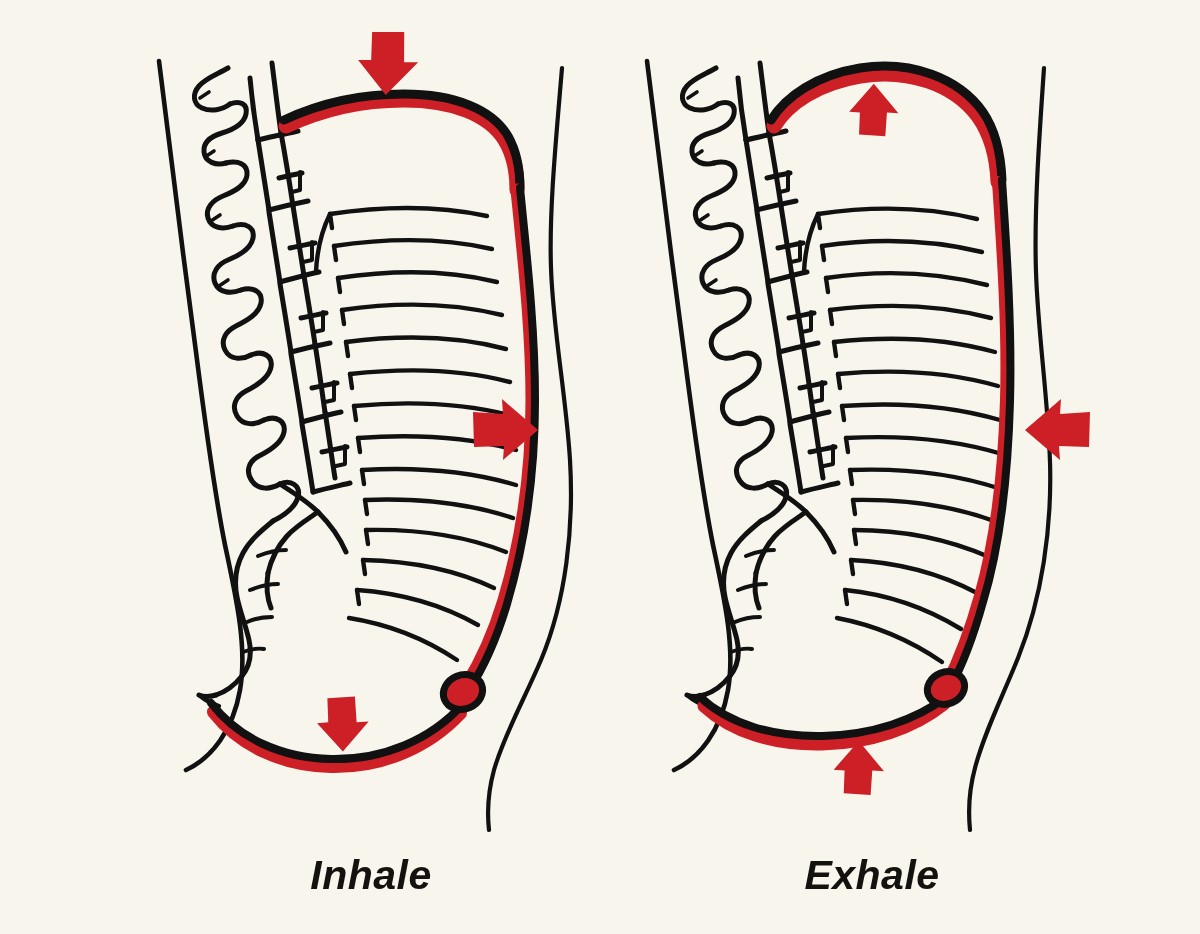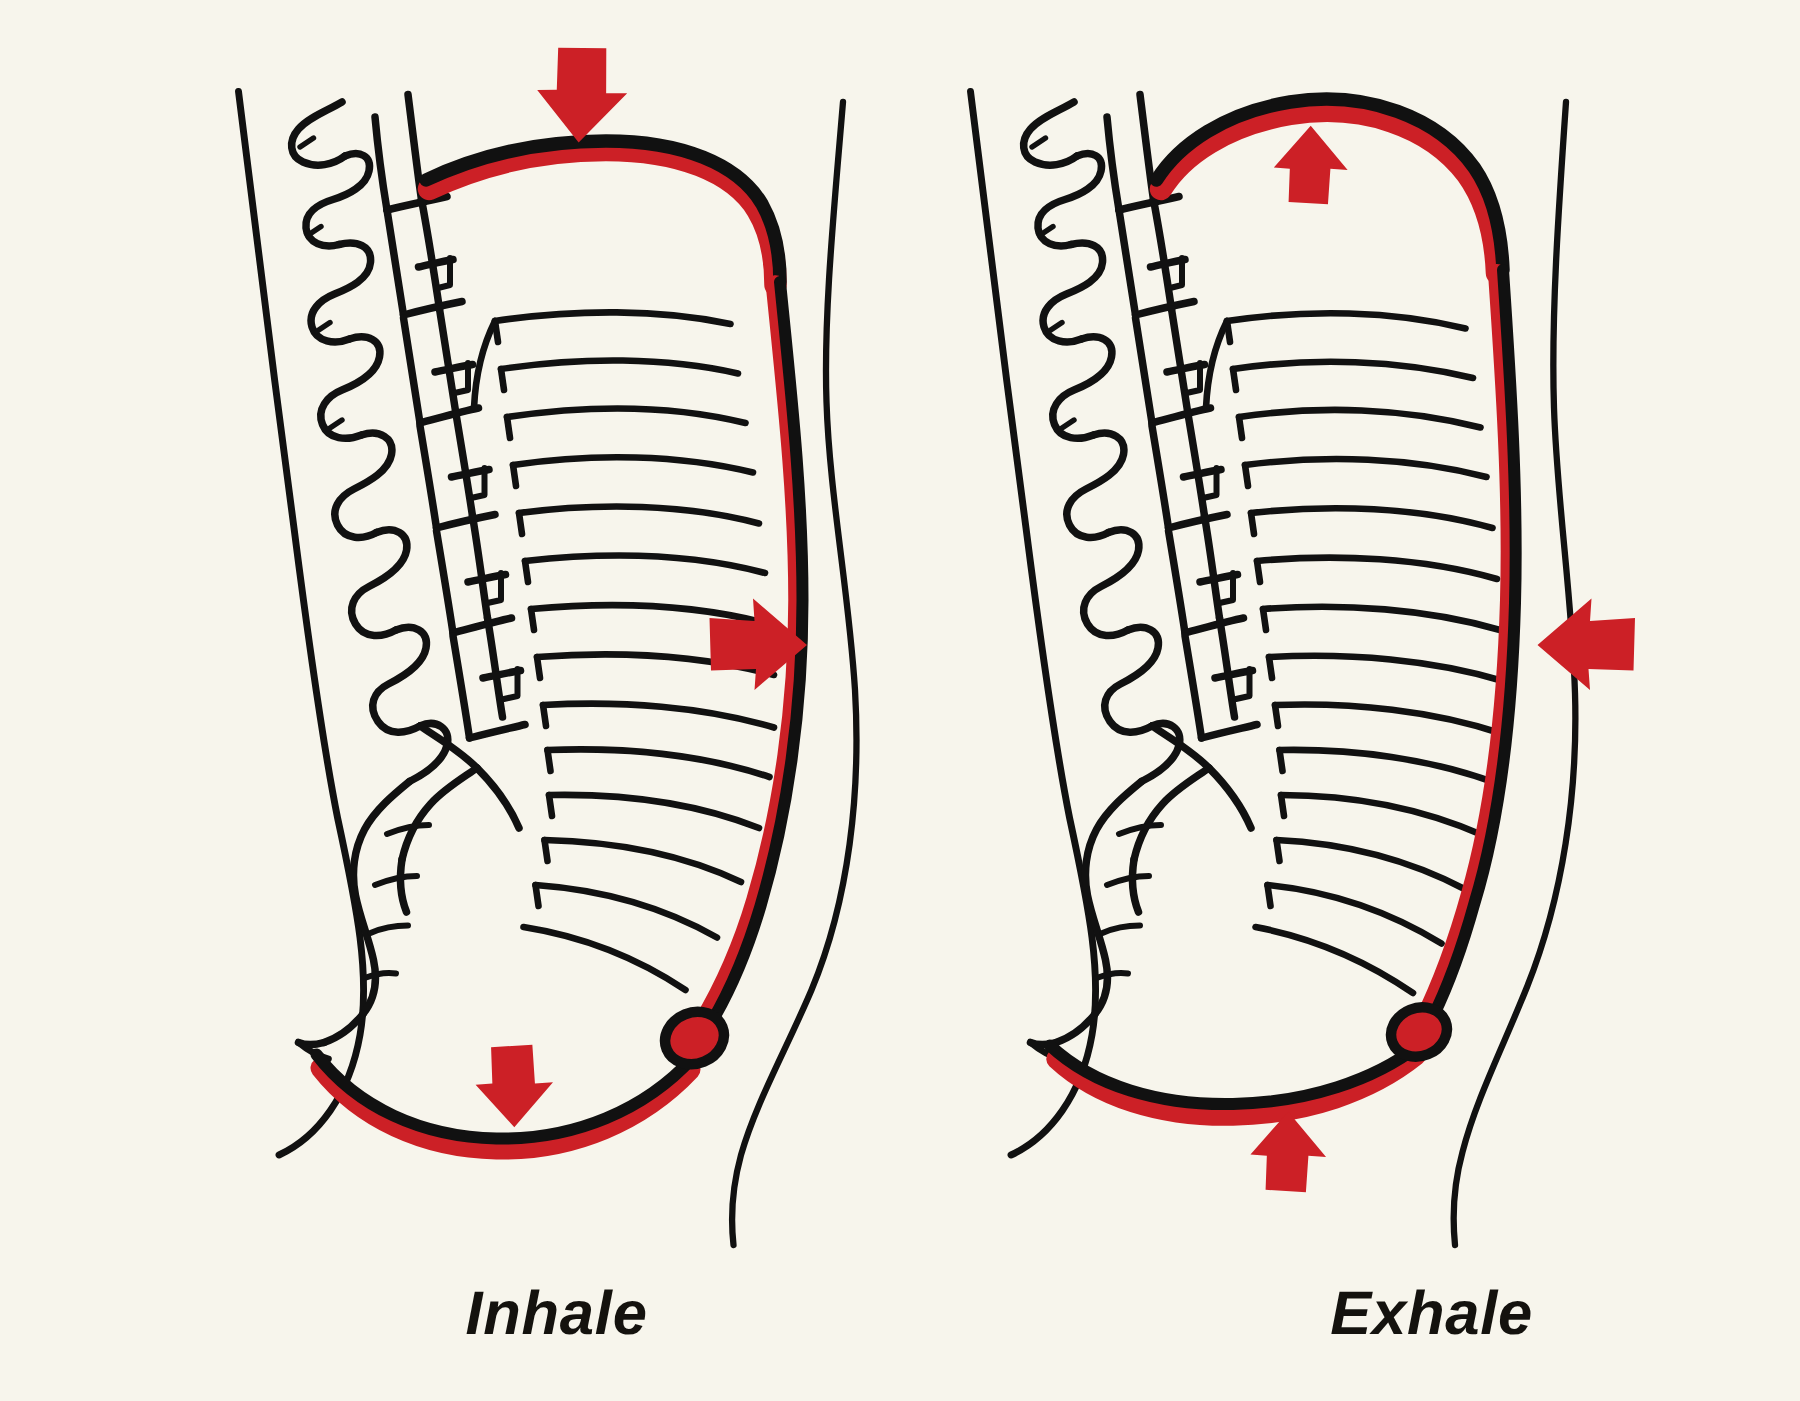--- a/index.html
+++ b/index.html
@@ -32,21 +32,21 @@
     text-align: center;
     font-family: "Liberation Sans", sans-serif;
     font-style: italic;
     font-weight: bold;
     font-size: 41px;
     letter-spacing: 0.5px;
     color: #14120e;
     top: 852px;
   }
   #caption-inhale { left: 221px; }
-  #caption-exhale { left: 722px; text-align: right; }
+  #caption-exhale { left: 722px; }
 </style>
 </head>
 <body>
 
 <div id="page">
 
   <svg id="figure-svg" viewBox="0 0 1200 934">
     <defs>
 
       <g id="arrow-down-shape">

